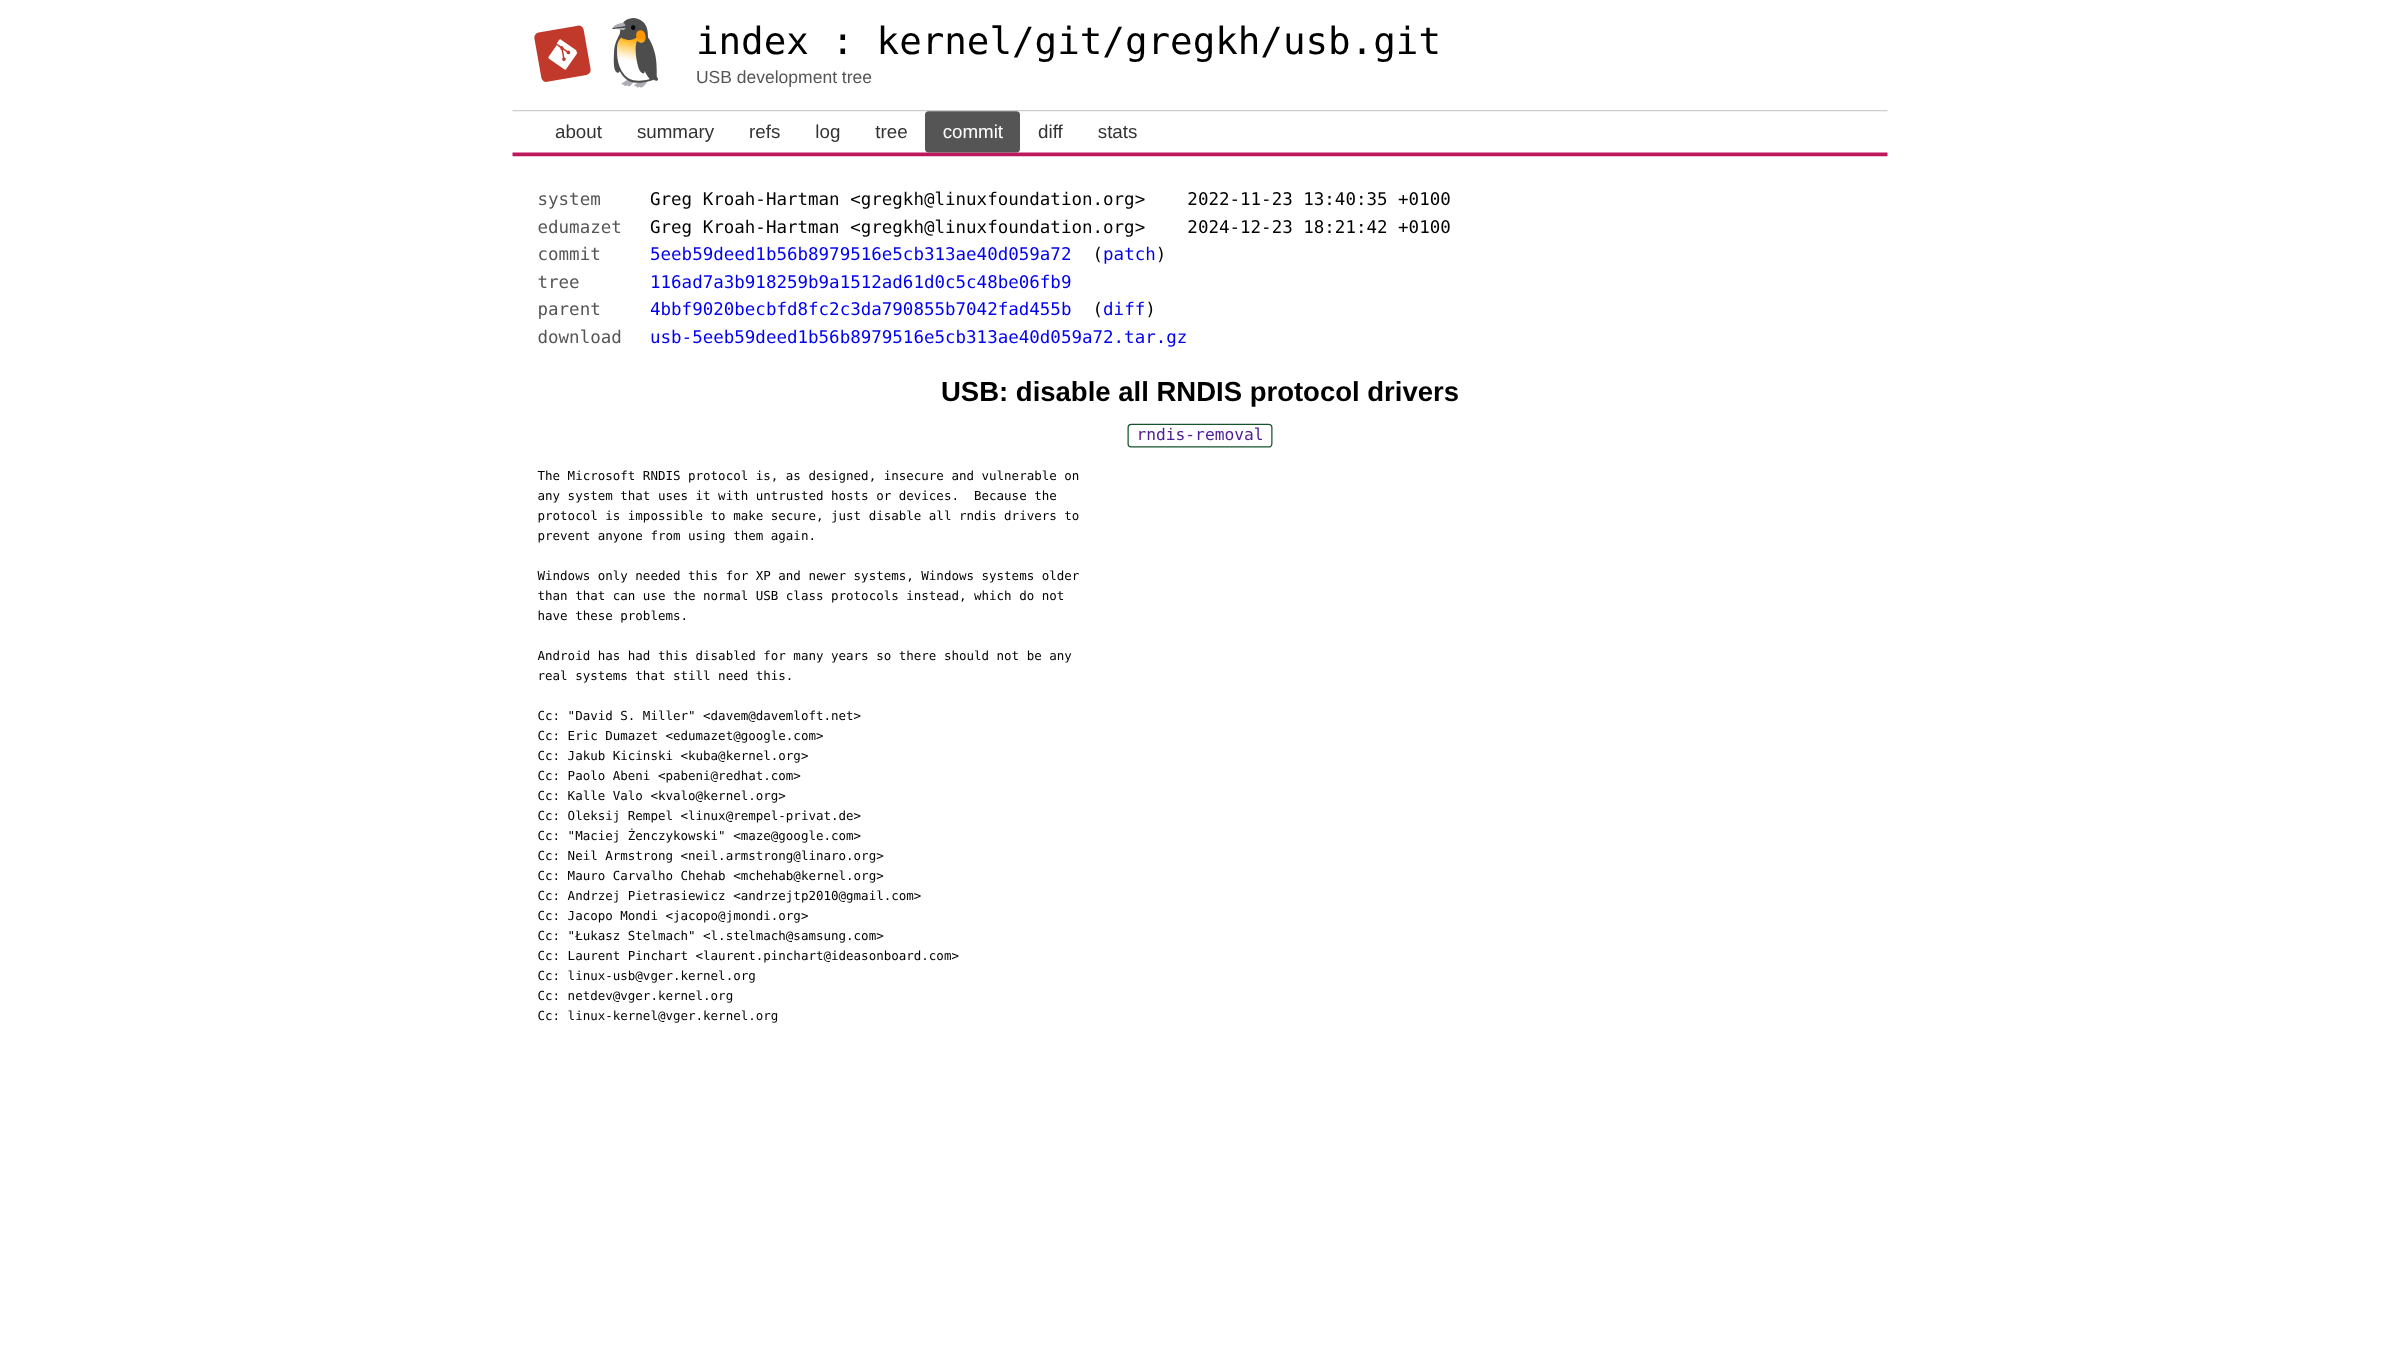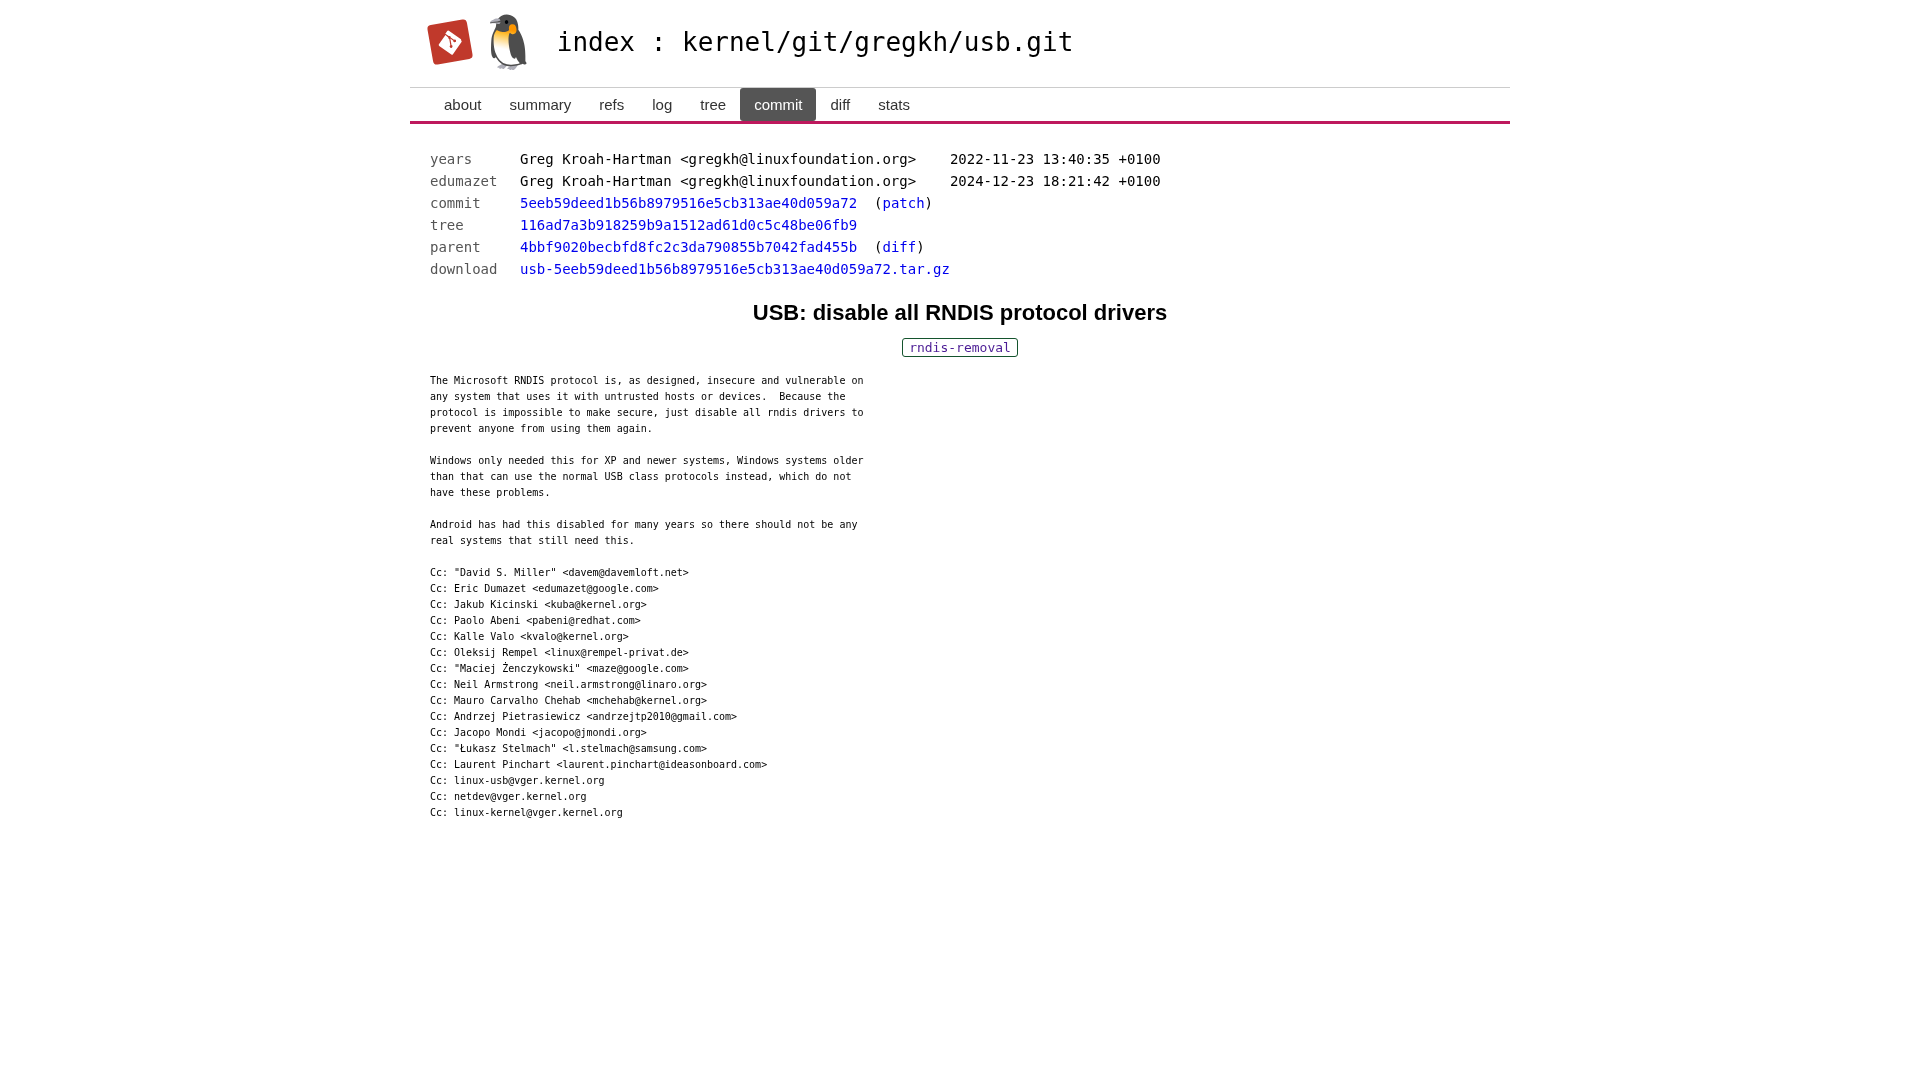--- a/index.html
+++ b/index.html
@@ -33,21 +33,21 @@
       font-size: 22px;
       font-weight: bold;
       margin-right: 6px;
       transform: rotate(-10deg);
     }
     .penguin {
       font-size: 52px;
       line-height: 1;
     }
     .title-area h1 {
-      font-size: 26px;
+      font-size: 30px;
       font-weight: normal;
       color: #000;
       font-family: monospace;
     }
     .title-area .subtitle {
       font-size: 14px;
       color: #555;
       margin-top: 2px;
       font-family: sans-serif;
     }
@@ -136,39 +136,40 @@
   <div class="logo-area">
     <div class="logo-git">
       <svg width="28" height="28" viewBox="0 0 24 24" fill="white">
         <path d="M21.7 11.3l-9-9a1 1 0 0 0-1.4 0l-2 2 2.5 2.5a1.2 1.2 0 0 1 1.5 1.5l2.4 2.4a1.2 1.2 0 1 1-.7.7l-2.2-2.2v5.6a1.2 1.2 0 1 1-1 0V9.4a1.2 1.2 0 0 1-.6-1.5L9.2 5.4l-6.9 6.9a1 1 0 0 0 0 1.4l9 9a1 1 0 0 0 1.4 0l9-9a1 1 0 0 0 0-1.4z"></path>
       </svg>
     </div>
     <div class="penguin">🐧</div>
   </div>
   <div class="title-area">
     <h1>index : kernel/git/gregkh/usb.git</h1>
+    <div class="subtitle">USB development tree</div>
   </div>
 </div>
 
 <div class="nav-bar">
   <a href="#">about</a>
   <a href="#">summary</a>
   <a href="#">refs</a>
   <a href="#">log</a>
   <a href="#">tree</a>
   <a href="#" class="active">commit</a>
   <a href="#">diff</a>
   <a href="#">stats</a>
 </div>
 
 <div class="content">
   <table class="meta-table">
     <tbody>
         <tr>
-      <td>years</td>
+      <td>system</td>
       <td>
         <span>Greg Kroah-Hartman &lt;gregkh@linuxfoundation.org&gt;</span>
         &nbsp;&nbsp;
         <span>2022-11-23 13:40:35 +0100</span>
       </td>
     </tr>
     <tr>
       <td>edumazet</td>
       <td>
         <span>Greg Kroah-Hartman &lt;gregkh@linuxfoundation.org&gt;</span>

